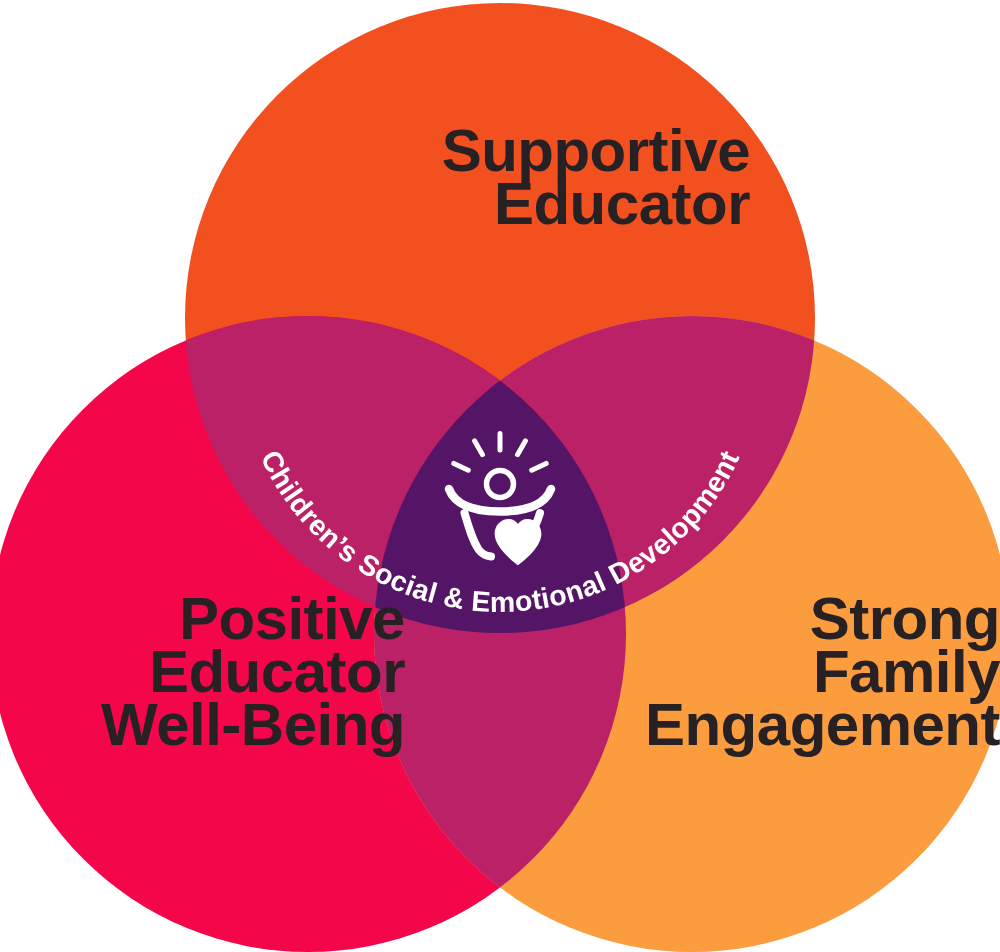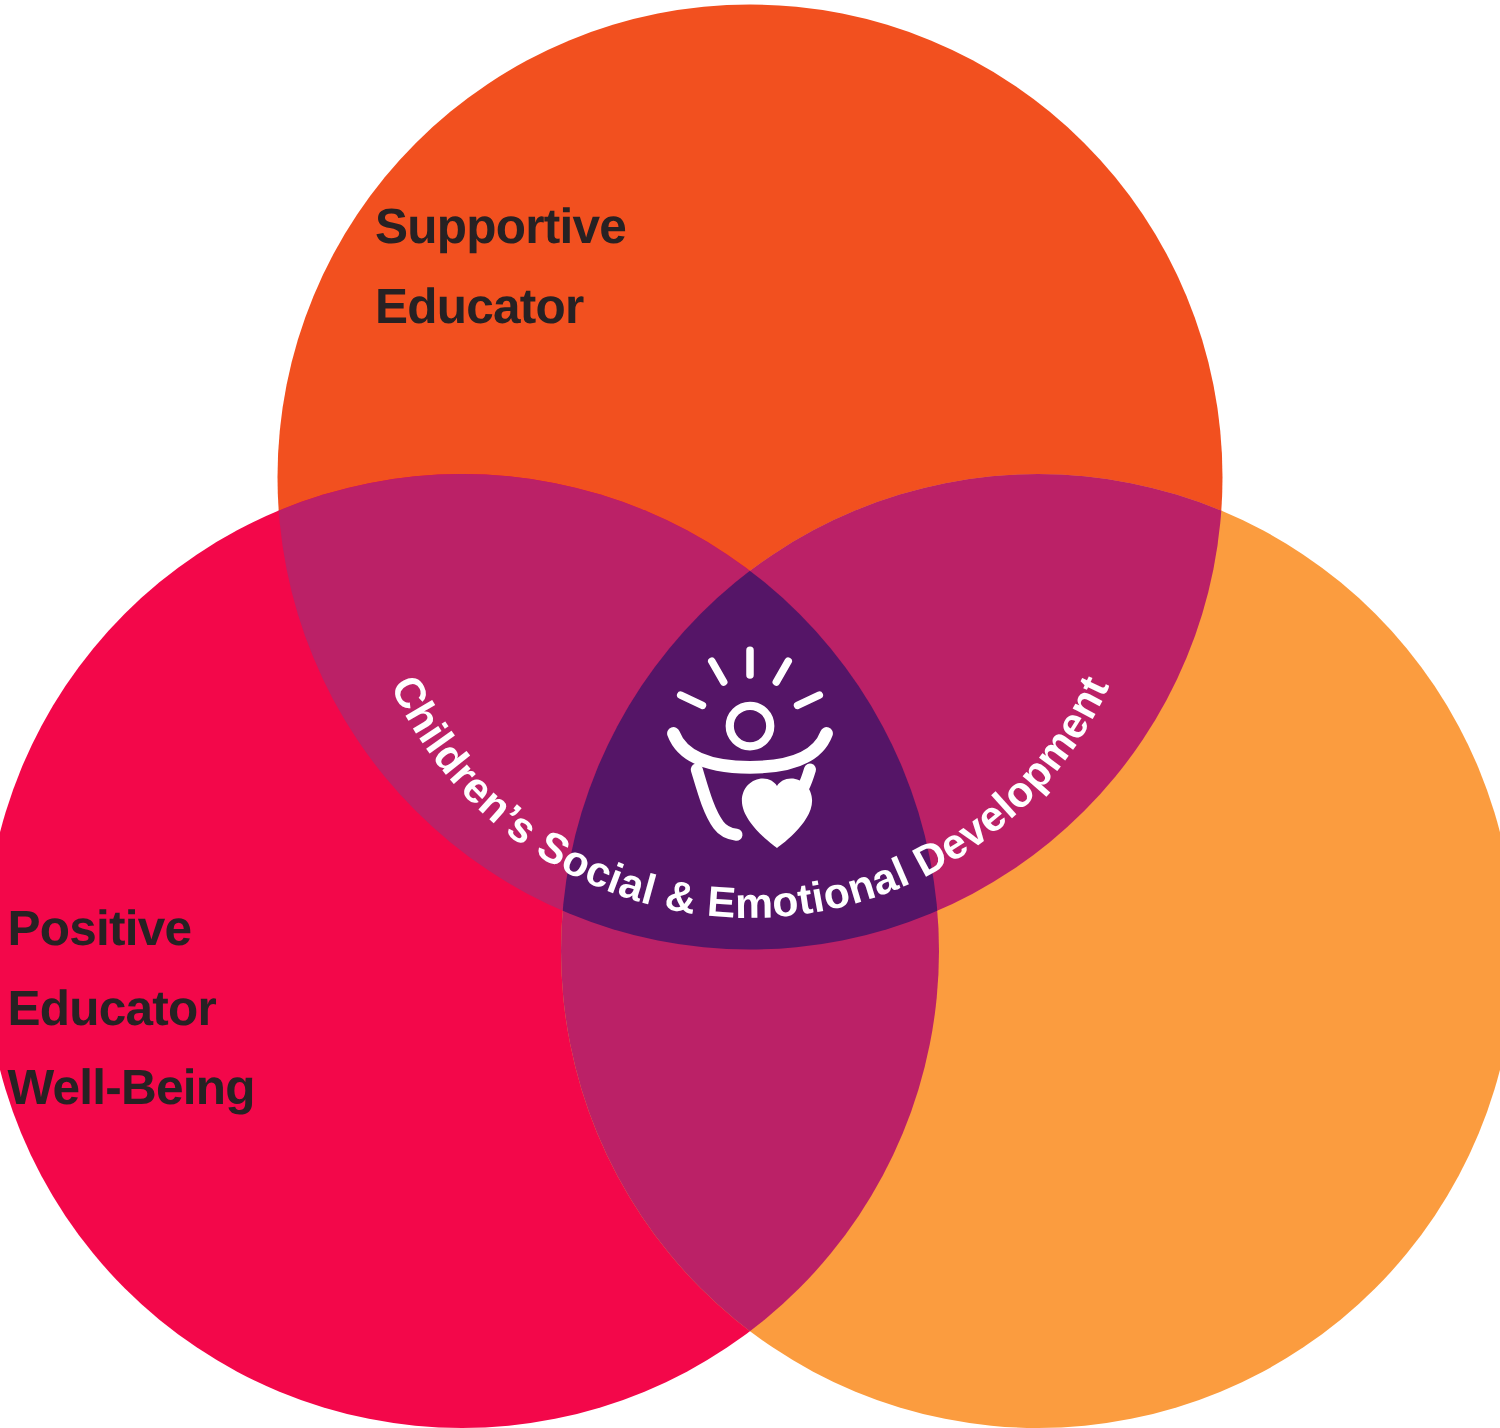--- a/index.html
+++ b/index.html
@@ -17,23 +17,23 @@
     overflow: hidden;
   }
   .stage svg {
     position: absolute;
     left: 0;
     top: 0;
     display: block;
   }
   .venn-label {
     position: absolute;
-    text-align: left;
+    text-align: right;
     font-weight: 700;
-    font-size: 33px;
+    font-size: 60px;
     line-height: 53px;
     letter-spacing: -0.5px;
     color: #272123;
   }
   .venn-label span { display: block; }
   .label-top   { left: 250px; top: 124px; width: 500px; }
   .label-left  { left:   5px; top: 592px; width: 400px; }
   .label-right { left: 600px; top: 592px; width: 400px; }
   .arc-text {
     font-weight: 700;
@@ -95,14 +95,19 @@
     <span>Supportive</span>
     <span>Educator</span>
   </div>
 
   <div class="venn-label label-left">
     <span>Positive</span>
     <span>Educator</span>
     <span>Well-Being</span>
   </div>
 
+  <div class="venn-label label-right">
+    <span>Strong</span>
+    <span>Family</span>
+    <span>Engagement</span>
+  </div>
 
 </div>
 
 </body></html>

